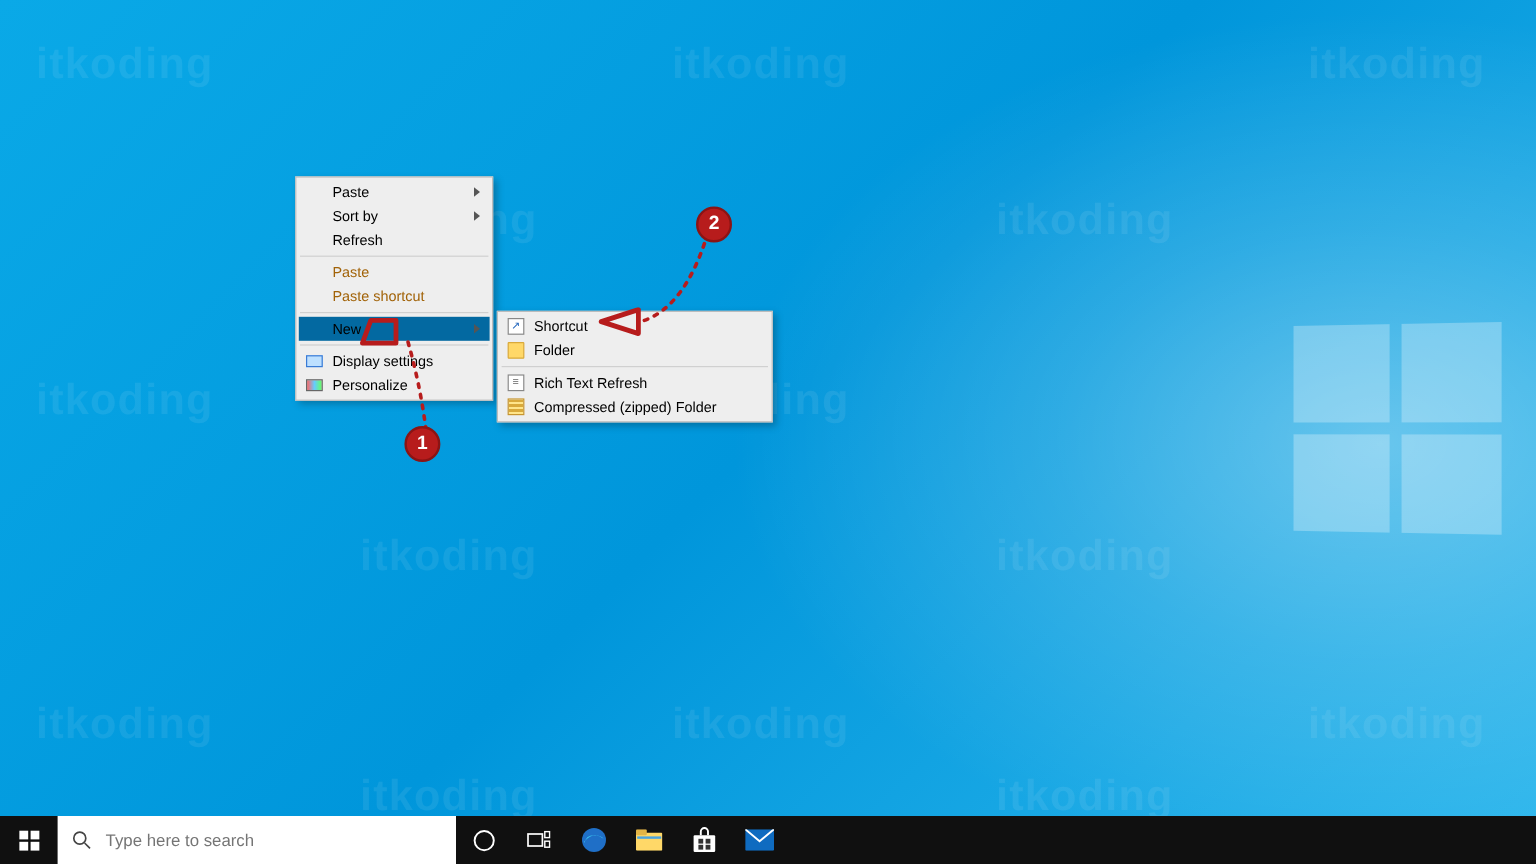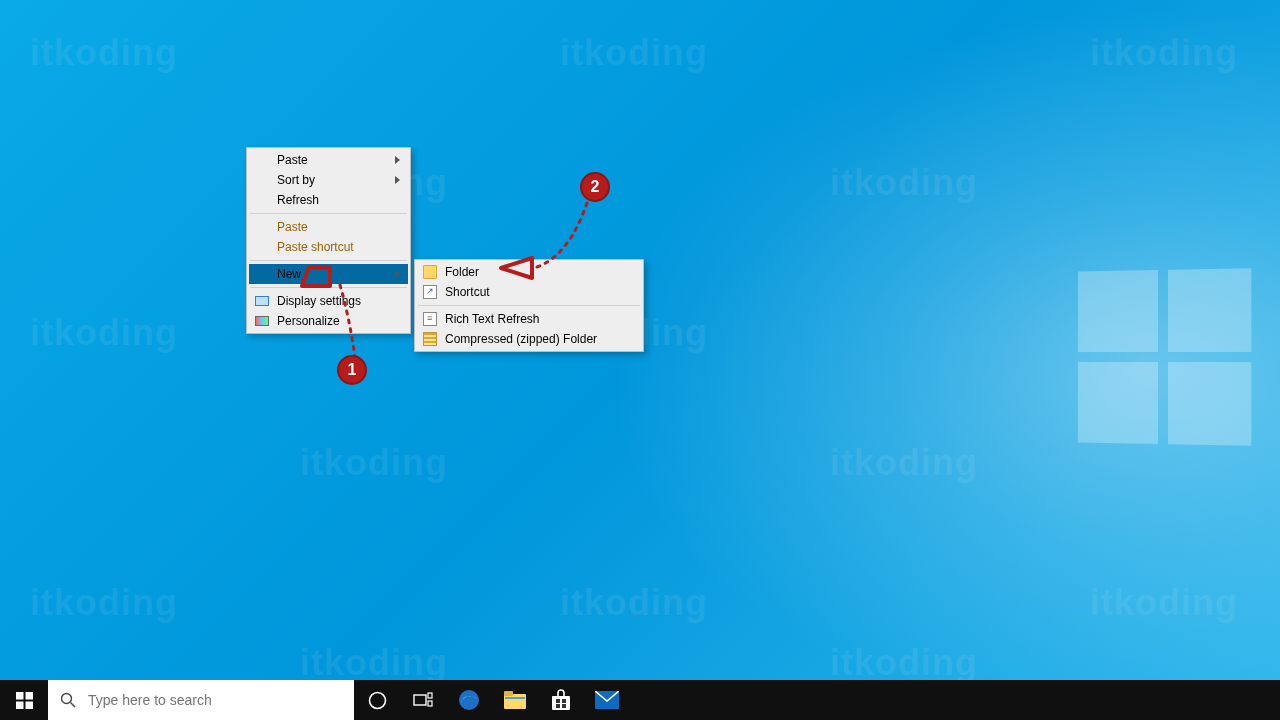--- a/index.html
+++ b/index.html
@@ -24,21 +24,21 @@
   .menu-arrow { position: absolute; right: 8px; top: 50%; transform: translateY(-50%); width: 0; height: 0; border-top: 4px solid transparent; border-bottom: 4px solid transparent; border-left: 5px solid #555; }
   .menu-icon { position: absolute; left: 5px; top: 2px; width: 16px; height: 16px; display: flex; align-items: center; justify-content: center; }
   
   
   .badge { position: absolute; width: 30px; height: 30px; border-radius: 50%; background: #b71c1c; color: #fff; display: flex; align-items: center; justify-content: center; font-weight: bold; font-size: 16px; border: 2px solid #8b1414; }
   .arrow-annot { position: absolute; pointer-events: none; }
   
   
   .taskbar { position: absolute; left: 0; right: 0; bottom: 0; height: 40px; background: #101010; display: flex; align-items: center; }
   .start-btn { width: 48px; height: 40px; display: flex; align-items: center; justify-content: center; }
-  .search-box { width: 306px; height: 40px; background: #fff; display: flex; align-items: center; padding: 0 12px; gap: 12px; color: #666; font-size: 14px; }
+  .search-box { width: 332px; height: 40px; background: #fff; display: flex; align-items: center; padding: 0 12px; gap: 12px; color: #666; font-size: 14px; }
   .search-box input { border: none; outline: none; flex: 1; font-size: 14px; color: #666; }
   .tb-icon { width: 46px; height: 40px; display: flex; align-items: center; justify-content: center; color: #fff; }
   
   
   .fi { width: 14px; height: 14px; border: 1px solid #888; background: #fff; position: relative; }
   .fi.folder { background: #ffd868; border-color: #d9a93a; border-radius: 1px; }
   .fi.shortcut::after { content: "↗"; position: absolute; font-size: 9px; top: 0; left: 2px; color: #2a6bbf; }
   .fi.doc::after { content: "≡"; position: absolute; font-size: 9px; top: 0; left: 3px; color: #666; }
   .fi.zip { background: repeating-linear-gradient(0deg,#ffe58a,#ffe58a 2px,#d9a93a 2px,#d9a93a 4px); border-color: #c7952f; }
 </style>
@@ -104,29 +104,29 @@
     <span class="menu-icon">
       <span style="width:14px;height:10px;border:1px solid #666;background:linear-gradient(90deg,#f66,#6cf,#6f6);display:block"></span>
     </span>
     <span>Personalize</span>
   </div>
 </div>
 
 <div class="menu" style="left:414px; top:259px; width:230px;">
   <div class="menu-item">
     <span class="menu-icon">
+        <span class="fi shortcut"></span>
+      </span>
+    <span>Shortcut</span>
+  </div>
+  <div class="menu-item">
+    <span class="menu-icon">
         <span class="fi folder"></span>
       </span>
     <span>Folder</span>
-  </div>
-  <div class="menu-item">
-    <span class="menu-icon">
-        <span class="fi shortcut"></span>
-      </span>
-    <span>Shortcut</span>
   </div>
   <div class="menu-sep"></div>
   <div class="menu-item">
     <span class="menu-icon">
         <span class="fi doc"></span>
       </span>
     <span>Rich Text Refresh</span>
   </div>
   <div class="menu-item">
     <span class="menu-icon">

